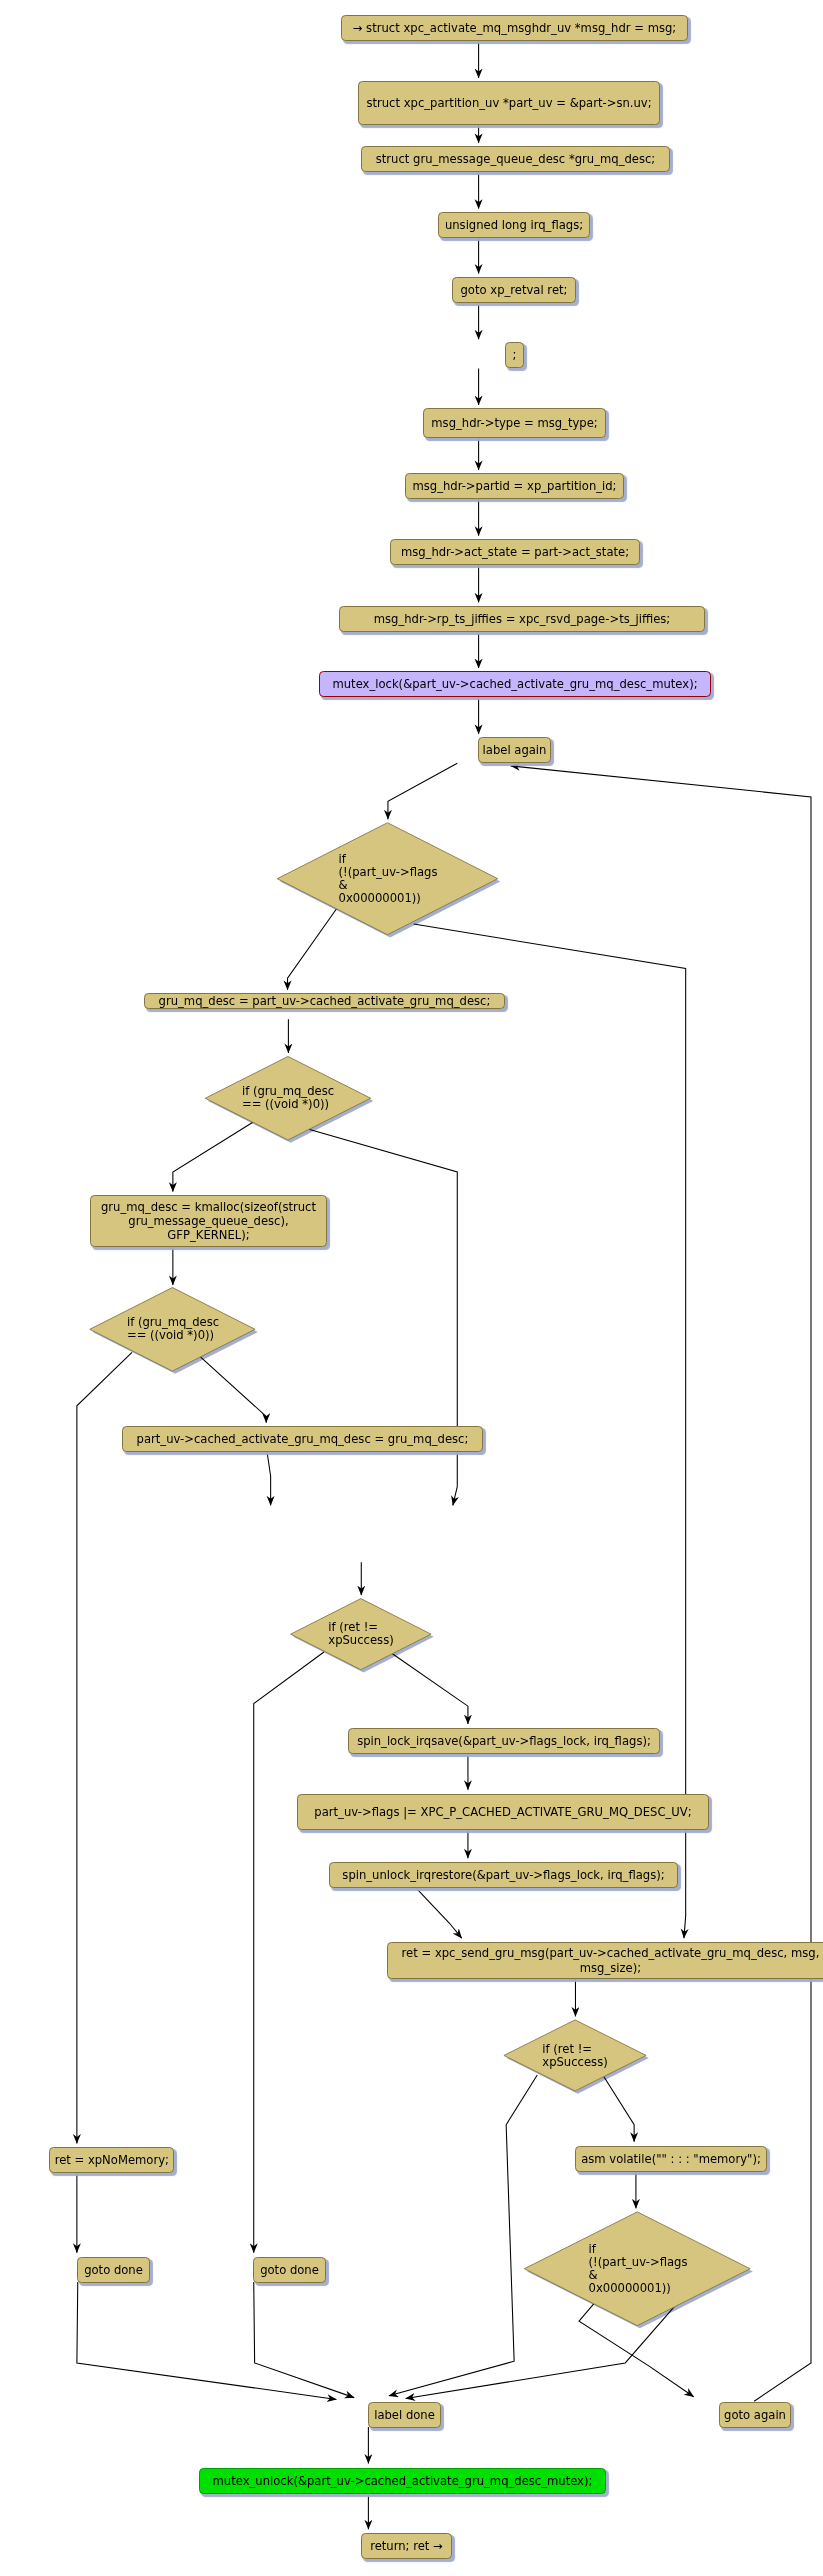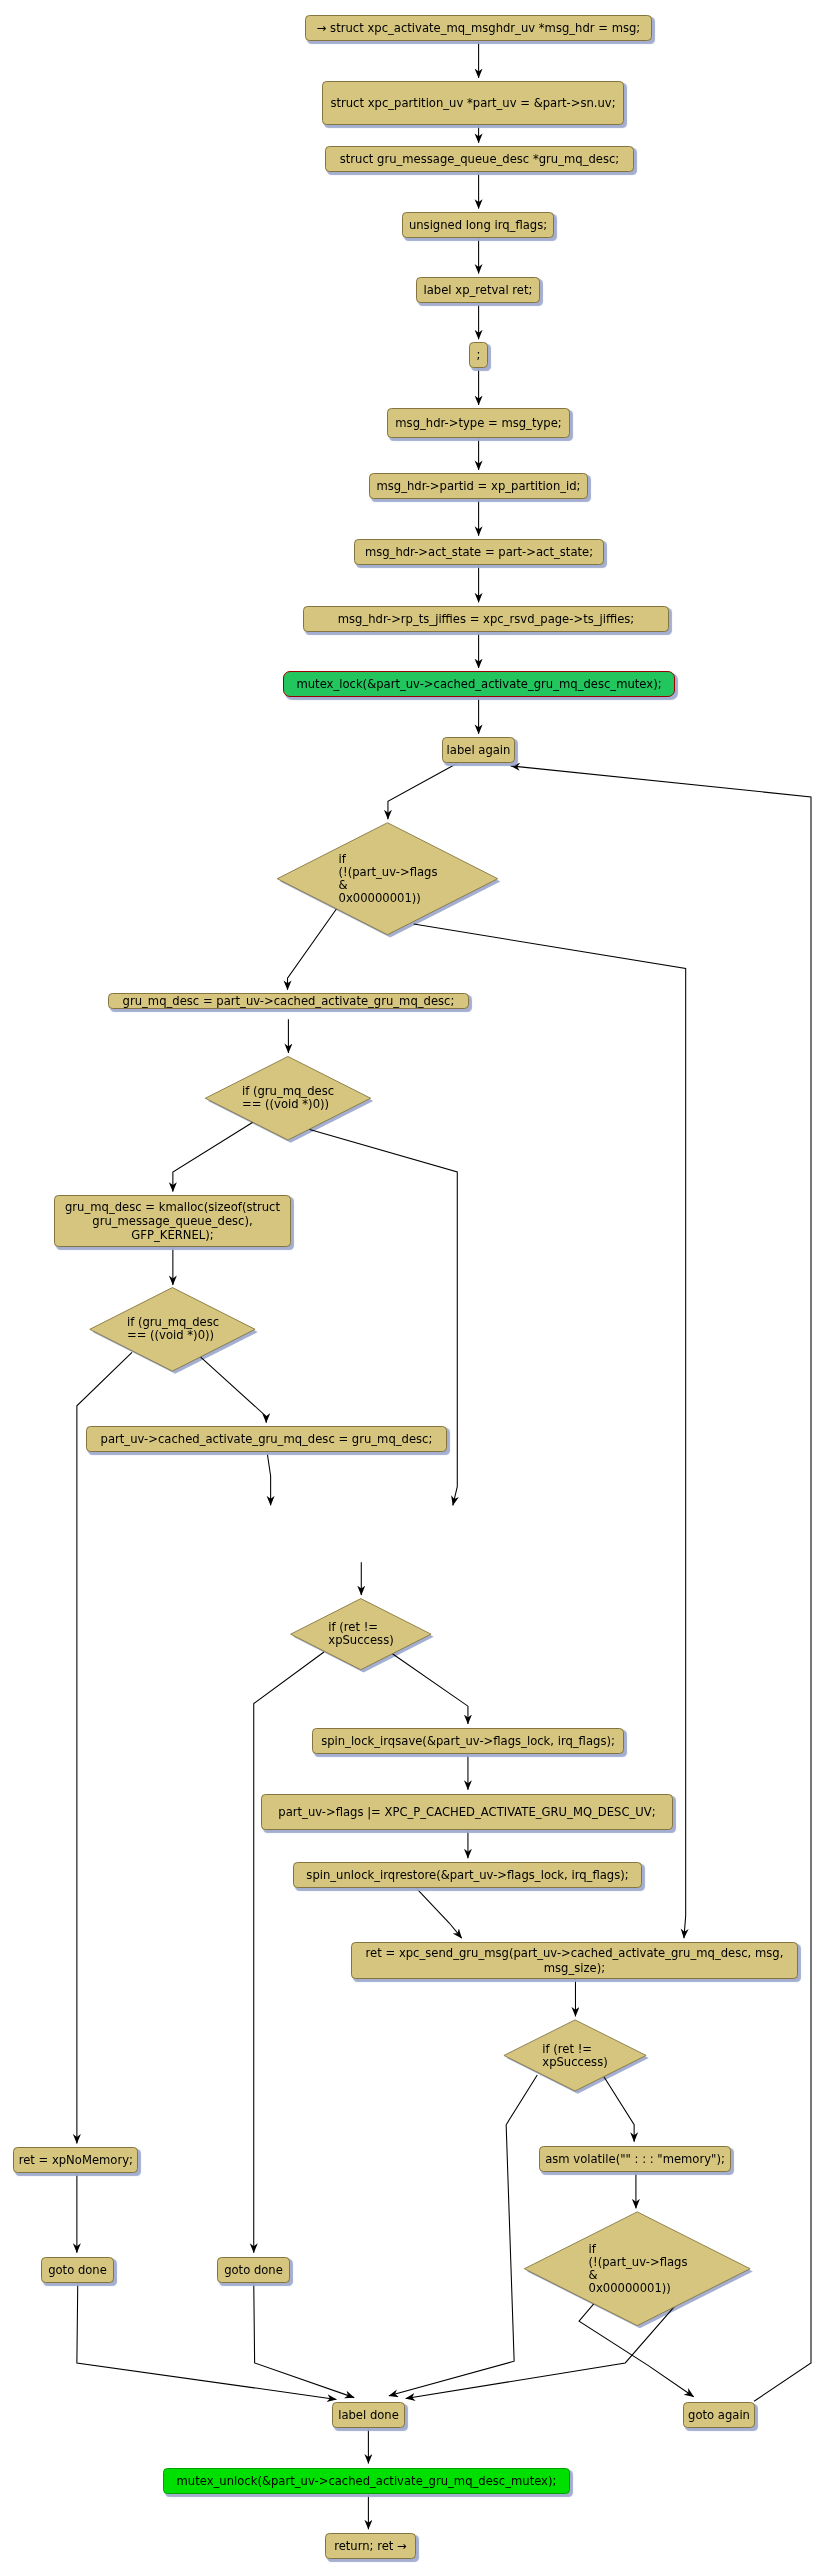--- a/index.html
+++ b/index.html
@@ -21,22 +21,23 @@
     align-items: center;
     justify-content: center;
     text-align: center;
     white-space: pre-line;
     line-height: 14.2px;
     background: #d5c57e;
     border: 0.9px solid #847540;
     border-radius: 4.4px;
     box-shadow: 2.7px 2.7px 0.9px rgba(158,170,205,0.95);
     z-index: 2;
+    margin-left: 36px;
   }
-  .node.lock   { background: #22c55e; border-color: #9b0000; border-radius: 7px; }
+  .node.lock   { background: #c4b5fd; border-color: #9b0000; }
   .node.unlock { background: #00e000; border-color: #00a000; text-align: center; }
   .dlabel {
     position: absolute;
     transform: translate(-50%, -50%);
     text-align: left;
     white-space: pre-line;
     line-height: 13px;
     z-index: 3;
   }
 </style>
@@ -110,21 +111,21 @@
       <polygon points="406,1798 485,1838 406,1878 327,1838"></polygon>
       <polygon points="647,2272 727,2312 647,2352 567,2312"></polygon>
       <polygon points="717,2488 844,2552 717,2616 590,2552"></polygon>
     </g>
   </svg>
 
   <div class="node" style="left:305px;top:15px;width:347px;height:26px"><span>→ struct xpc_activate_mq_msghdr_uv *msg_hdr = msg;</span></div>
   <div class="node" style="left:322px;top:81px;width:302px;height:44px"><span>struct xpc_partition_uv *part_uv = &amp;part-&gt;sn.uv;</span></div>
   <div class="node" style="left:325px;top:146px;width:309px;height:26px"><span>struct gru_message_queue_desc *gru_mq_desc;</span></div>
   <div class="node" style="left:402px;top:212px;width:152px;height:26px"><span>unsigned long irq_flags;</span></div>
-  <div class="node" style="left:416px;top:277px;width:124px;height:26px"><span>label xp_retval ret;</span></div>
+  <div class="node" style="left:416px;top:277px;width:124px;height:26px"><span>goto xp_retval ret;</span></div>
   <div class="node" style="left:469px;top:342px;width:18.7px;height:26px"><span>;</span></div>
   <div class="node" style="left:387px;top:408px;width:183px;height:30px"><span>msg_hdr-&gt;type = msg_type;</span></div>
   <div class="node" style="left:369px;top:473px;width:219px;height:26px"><span>msg_hdr-&gt;partid = xp_partition_id;</span></div>
   <div class="node" style="left:354px;top:539px;width:250px;height:26px"><span>msg_hdr-&gt;act_state = part-&gt;act_state;</span></div>
   <div class="node" style="left:303px;top:606px;width:366px;height:26px"><span>msg_hdr-&gt;rp_ts_jiffies = xpc_rsvd_page-&gt;ts_jiffies;</span></div>
   <div class="node lock" style="left:283px;top:671px;width:392px;height:26px"><span>mutex_lock(&amp;part_uv-&gt;cached_activate_gru_mq_desc_mutex);</span></div>
   <div class="node" style="left:442px;top:737px;width:73px;height:26px"><span>label again</span></div>
 
   <div class="node" style="left:108px;top:993px;width:361px;height:16px"><span>gru_mq_desc = part_uv-&gt;cached_activate_gru_mq_desc;</span></div>
   <div class="node" style="left:54px;top:1195px;width:237px;height:52px"><span>gru_mq_desc = kmalloc(sizeof(struct

